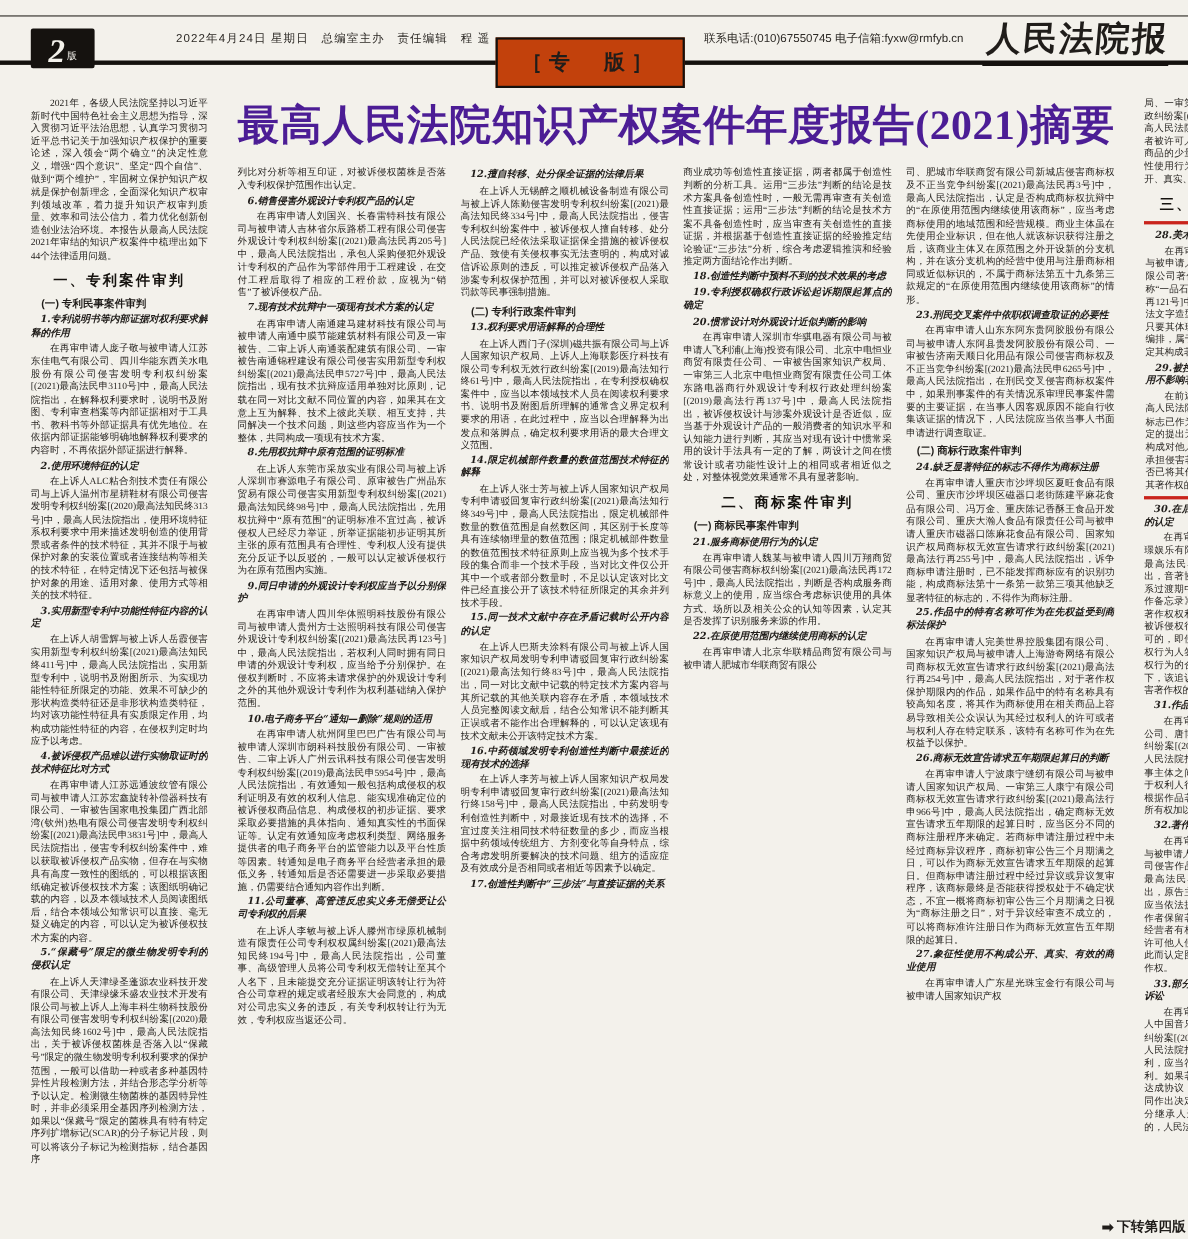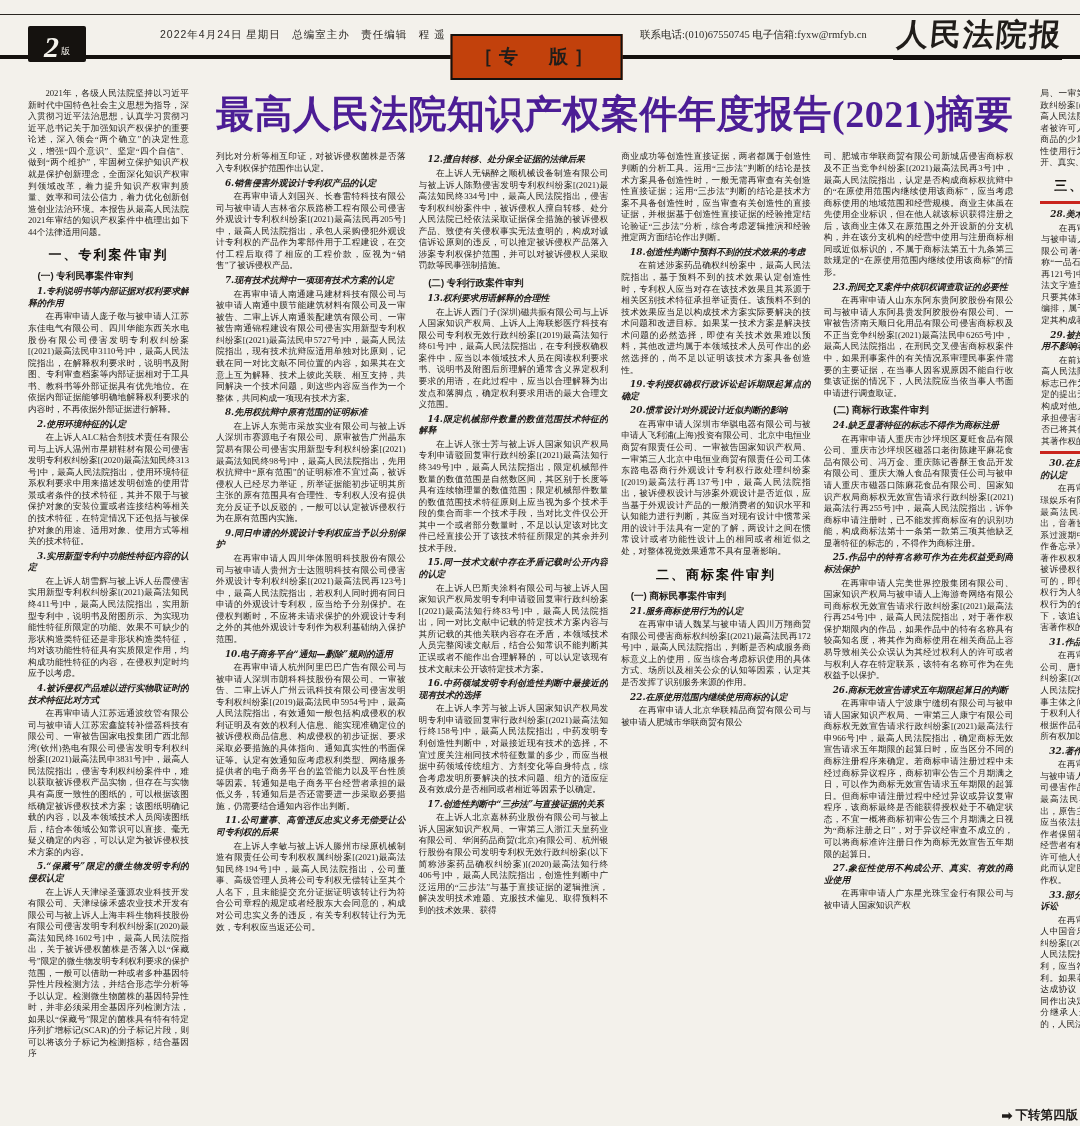--- a/index.html
+++ b/index.html
@@ -12,21 +12,21 @@
   .topline{position:absolute;top:14px;left:0;width:1080px;height:1px;background:#2a2722;}
   .header{position:absolute;top:0;left:0;width:1080px;height:84px;}
   .header-rule{position:absolute;top:55px;left:0;width:1080px;height:4px;background:#14110e;}
   .page-badge{
     position:absolute;top:26px;left:28px;width:58px;height:36px;background:#15120f;color:#f3f1eb;
     display:flex;align-items:flex-end;justify-content:center;gap:2px;border-radius:2px;
   }
   .page-badge .num{font-size:30px;font-weight:bold;font-style:italic;line-height:30px;}
   .page-badge .lab{font-size:9px;padding-bottom:4px;}
   .date-line{position:absolute;top:28px;left:160px;font-size:10.5px;letter-spacing:1px;color:#2c2925;font-family:"Liberation Sans",sans-serif;}
-  .contact-line{position:absolute;top:28px;left:640px;font-size:10.5px;color:#2c2925;font-family:Liberation Serif, serif;}
+  .contact-line{position:absolute;top:28px;left:640px;font-size:10.5px;color:#2c2925;font-family:Liberation Sans, sans-serif;}
   .masthead{
     position:absolute;top:14px;right:16px;font-size:31px;font-weight:bold;
     font-family:"DejaVu Serif",serif;letter-spacing:2px;transform:skewX(-5deg);
     border-bottom:2px solid #14110e;padding:0 2px 2px 2px;z-index:3;
   }
   .special-badge{
     position:absolute;top:34px;left:50%;transform:translateX(-52%);
     width:168px;height:42px;background:#c2410c;border:2.5px solid #14110e;
     display:flex;align-items:center;justify-content:center;z-index:2;
     font-size:19px;font-weight:bold;letter-spacing:6px;font-family:"Liberation Sans",sans-serif;
@@ -127,26 +127,24 @@
           <div class="subsection-head">(二) 专利行政案件审判</div>
           <p class="item-head">13.权利要求用语解释的合理性</p>
           <p class="para">在上诉人西门子(深圳)磁共振有限公司与上诉人国家知识产权局、上诉人上海联影医疗科技有限公司专利权无效行政纠纷案[(2019)最高法知行终61号]中，最高人民法院指出，在专利授权确权案件中，应当以本领域技术人员在阅读权利要求书、说明书及附图后所理解的通常含义界定权利要求的用语，在此过程中，应当以合理解释为出发点和落脚点，确定权利要求用语的最大合理文义范围。</p>
           <p class="item-head">14.限定机械部件数量的数值范围技术特征的解释</p>
           <p class="para">在上诉人张士芳与被上诉人国家知识产权局专利申请驳回复审行政纠纷案[(2021)最高法知行终349号]中，最高人民法院指出，限定机械部件数量的数值范围是自然数区间，其区别于长度等具有连续物理量的数值范围；限定机械部件数量的数值范围技术特征原则上应当视为多个技术手段的集合而非一个技术手段，当对比文件仅公开其中一个或者部分数量时，不足以认定该对比文件已经直接公开了该技术特征所限定的其余并列技术手段。</p>
           <p class="item-head">15.同一技术文献中存在矛盾记载时公开内容的认定</p>
           <p class="para">在上诉人巴斯夫涂料有限公司与被上诉人国家知识产权局发明专利申请驳回复审行政纠纷案[(2021)最高法知行终83号]中，最高人民法院指出，同一对比文献中记载的特定技术方案内容与其所记载的其他关联内容存在矛盾，本领域技术人员完整阅读文献后，结合公知常识不能判断其正误或者不能作出合理解释的，可以认定该现有技术文献未公开该特定技术方案。</p>
           <p class="item-head">16.中药领域发明专利创造性判断中最接近的现有技术的选择</p>
           <p class="para">在上诉人李芳与被上诉人国家知识产权局发明专利申请驳回复审行政纠纷案[(2021)最高法知行终158号]中，最高人民法院指出，中药发明专利创造性判断中，对最接近现有技术的选择，不宜过度关注相同技术特征数量的多少，而应当根据中药领域传统组方、方剂变化等自身特点，综合考虑发明所要解决的技术问题、组方的适应症及有效成分是否相同或者相近等因素予以确定。</p>
           <p class="item-head">17.创造性判断中“三步法”与直接证据的关系</p>
-          <p class="para">在上诉人北京嘉林药业股份有限公司与被上诉人国家知识产权局、一审第三人浙江天皇药业有限公司、华润药品商贸(北京)有限公司、杭州银行股份有限公司发明专利权无效行政纠纷案(以下简称涉案药品确权纠纷案)[(2020)最高法知行终406号]中，最高人民法院指出，创造性判断中广泛运用的“三步法”与基于直接证据的逻辑推演，解决发明技术难题、克服技术偏见、取得预料不到的技术效果、获得</p>
         </div>
       <div class="col">
           <p class="para cont">商业成功等创造性直接证据，两者都属于创造性判断的分析工具。运用“三步法”判断的结论是技术方案具备创造性时，一般无需再审查有关创造性直接证据；运用“三步法”判断的结论是技术方案不具备创造性时，应当审查有关创造性的直接证据，并根据基于创造性直接证据的经验推定结论验证“三步法”分析，综合考虑逻辑推演和经验推定两方面结论作出判断。</p>
           <p class="item-head">18.创造性判断中预料不到的技术效果的考虑</p>
-          <p class="para">在前述涉案药品确权纠纷案中，最高人民法院指出，基于预料不到的技术效果认定创造性时，专利权人应当对存在该技术效果且其系源于相关区别技术特征承担举证责任。该预料不到的技术效果应当足以构成技术方案实际要解决的技术问题和改进目标。如果某一技术方案是解决技术问题的必然选择，即使有关技术效果难以预料，其他改进均属于本领域技术人员可作出的必然选择的，尚不足以证明该技术方案具备创造性。</p>
           <p class="item-head">19.专利授权确权行政诉讼起诉期限起算点的确定</p>
           <p class="item-head">20.惯常设计对外观设计近似判断的影响</p>
           <p class="para">在再审申请人深圳市华骐电器有限公司与被申请人飞利浦(上海)投资有限公司、北京中电恒业商贸有限责任公司、一审被告国家知识产权局、一审第三人北京中电恒业商贸有限责任公司工体东路电器商行外观设计专利权行政处理纠纷案[(2019)最高法行再137号]中，最高人民法院指出，被诉侵权设计与涉案外观设计是否近似，应当基于外观设计产品的一般消费者的知识水平和认知能力进行判断，其应当对现有设计中惯常采用的设计手法具有一定的了解，两设计之间在惯常设计或者功能性设计上的相同或者相近似之处，对整体视觉效果通常不具有显著影响。</p>
           <div class="section-head">二、商标案件审判</div>
           <div class="subsection-head">(一) 商标民事案件审判</div>
           <p class="item-head">21.服务商标使用行为的认定</p>
           <p class="para">在再审申请人魏某与被申请人四川万翔商贸有限公司侵害商标权纠纷案[(2021)最高法民再172号]中，最高人民法院指出，判断是否构成服务商标意义上的使用，应当综合考虑标识使用的具体方式、场所以及相关公众的认知等因素，认定其是否发挥了识别服务来源的作用。</p>
           <p class="item-head">22.在原使用范围内继续使用商标的认定</p>
           <p class="para">在再审申请人北京华联精品商贸有限公司与被申请人肥城市华联商贸有限公</p>
         </div>

